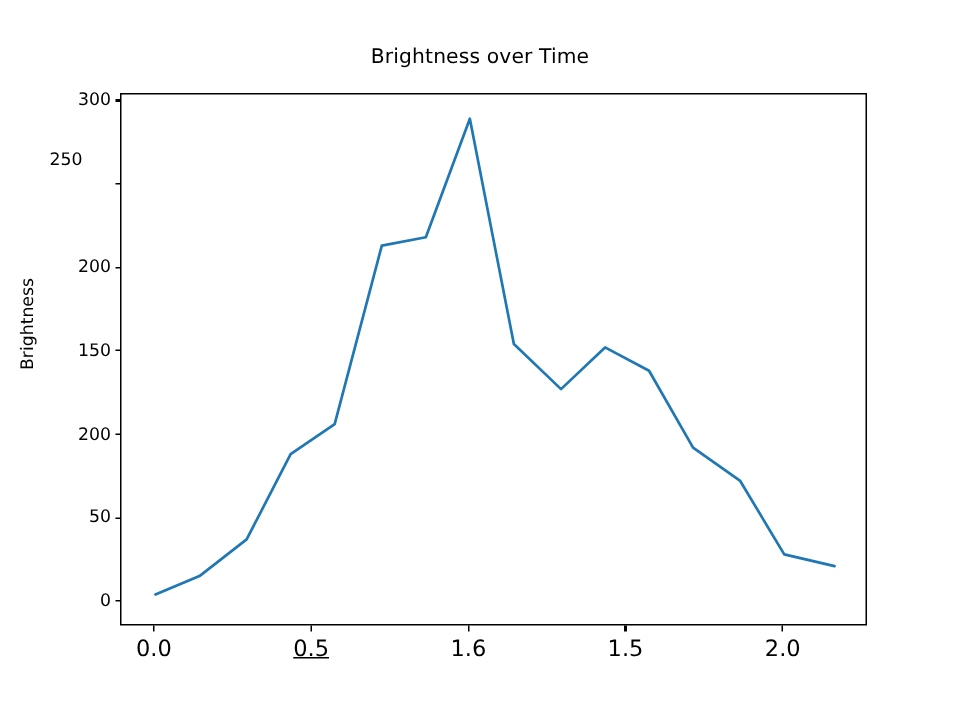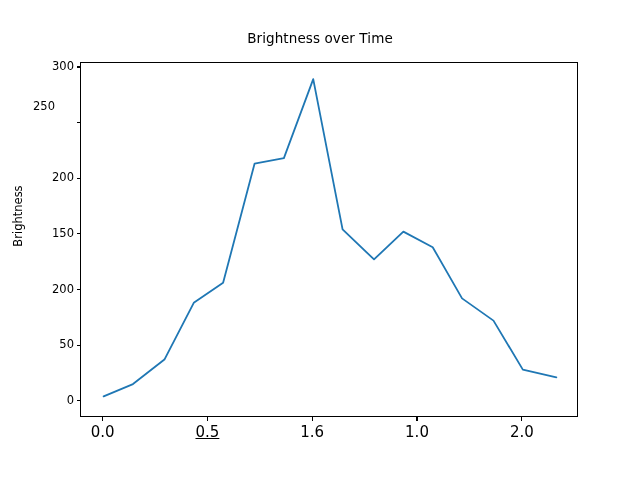--- a/index.html
+++ b/index.html
@@ -114,21 +114,21 @@
   </div>
 
   <div id="tick-layer">
       <div class="tick-mark-x" style="left: 102.086px; top: 417px;"></div>
       <div class="tick-label-x" style="left: 72.6364px; top: 423px; width: 60px;">0.0</div>
       <div class="tick-mark-x" style="left: 206.884px; top: 417px;"></div>
       <div class="tick-label-x" style="left: 177.434px; top: 423px; width: 60px; text-decoration: underline;">0.5</div>
       <div class="tick-mark-x" style="left: 311.682px; top: 417px;"></div>
       <div class="tick-label-x" style="left: 282.232px; top: 423px; width: 60px;">1.6</div>
       <div class="tick-mark-x" style="left: 416.48px; top: 417px;"></div>
-      <div class="tick-label-x" style="left: 387.03px; top: 423px; width: 60px;">1.0</div>
+      <div class="tick-label-x" style="left: 387.03px; top: 423px; width: 60px;">1.5</div>
       <div class="tick-mark-x" style="left: 521.278px; top: 417px;"></div>
       <div class="tick-label-x" style="left: 491.828px; top: 423px; width: 60px;">2.0</div>
       <div class="tick-mark-y" style="left: 76.5px; top: 400.314px;"></div>
       <div class="tick-label-y" style="right: auto; left: 14px; top: 392.864px; width: 60px;">0</div>
       <div class="tick-mark-y" style="left: 76.5px; top: 344.671px;"></div>
       <div class="tick-label-y" style="right: auto; left: 14px; top: 337.221px; width: 60px;">50</div>
       <div class="tick-mark-y" style="left: 76.5px; top: 289.028px;"></div>
       <div class="tick-label-y" style="right: auto; left: 14px; top: 281.578px; width: 60px;">200</div>
       <div class="tick-mark-y" style="left: 76.5px; top: 233.386px;"></div>
       <div class="tick-label-y" style="right: auto; left: 14px; top: 225.936px; width: 60px;">150</div>

